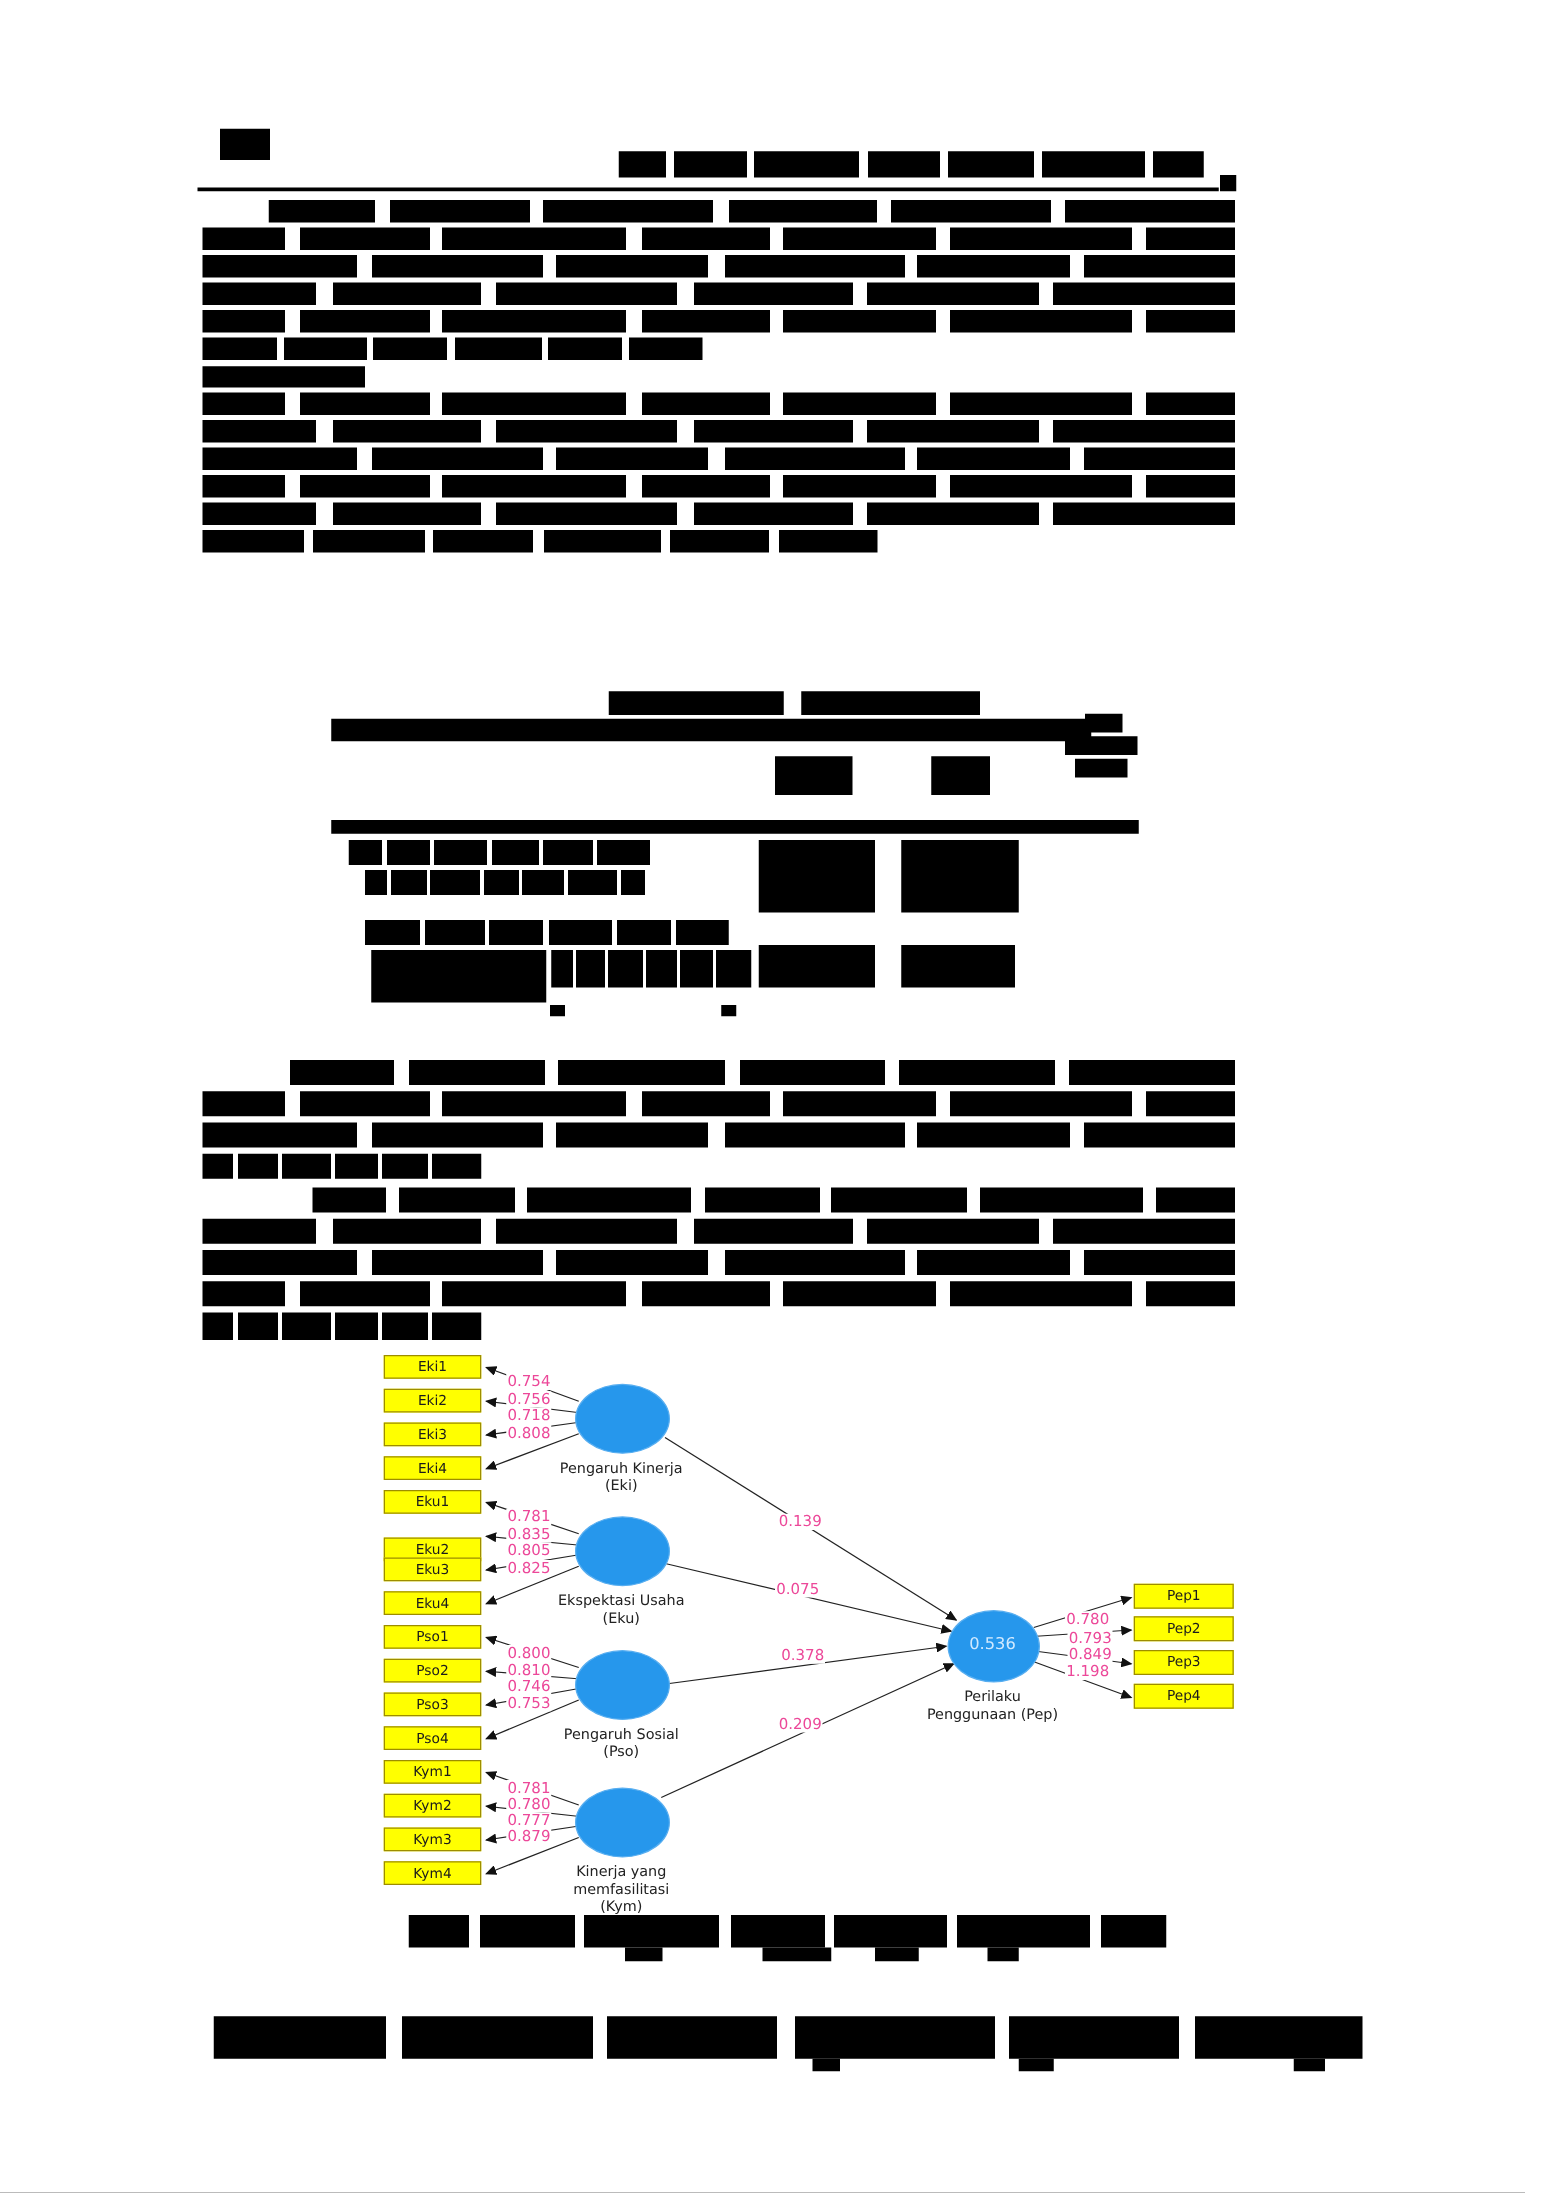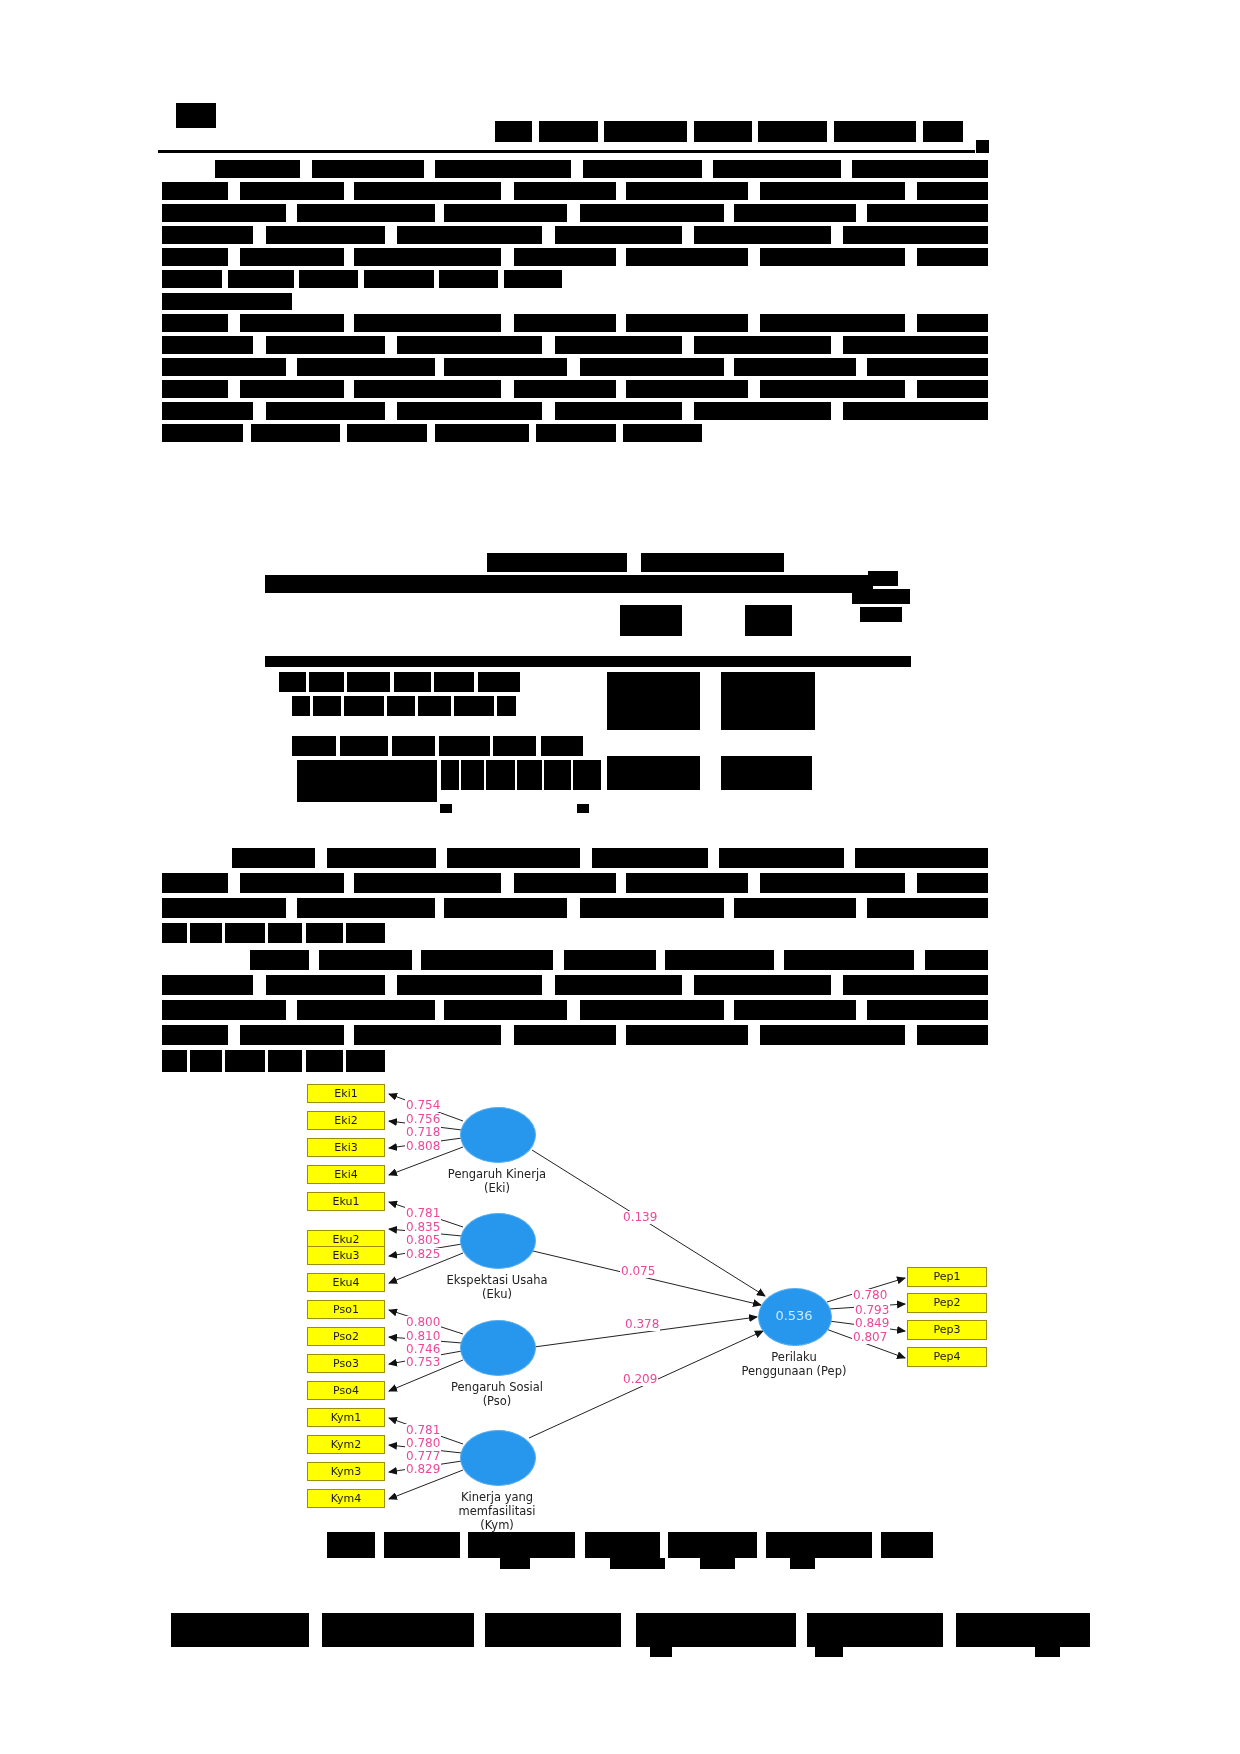--- a/index.html
+++ b/index.html
@@ -143,21 +143,21 @@
   <div class="num" style="left:405px;top:1221px">0.835</div>
   <div class="num" style="left:405px;top:1234px">0.805</div>
   <div class="num" style="left:405px;top:1248px">0.825</div>
   <div class="num" style="left:405px;top:1316px">0.800</div>
   <div class="num" style="left:405px;top:1330px">0.810</div>
   <div class="num" style="left:405px;top:1343px">0.746</div>
   <div class="num" style="left:405px;top:1356px">0.753</div>
   <div class="num" style="left:405px;top:1424px">0.781</div>
   <div class="num" style="left:405px;top:1437px">0.780</div>
   <div class="num" style="left:405px;top:1450px">0.777</div>
-  <div class="num" style="left:405px;top:1463px">0.829</div>
+  <div class="num" style="left:405px;top:1463px">0.879</div>
 
   <div class="ell" style="left:460px;top:1107px;width:74px;height:54px"></div>
   <div class="ell" style="left:460px;top:1213px;width:74px;height:54px"></div>
   <div class="ell" style="left:460px;top:1320px;width:74px;height:54px"></div>
   <div class="ell" style="left:460px;top:1430px;width:74px;height:54px"></div>
   <div class="ell" style="left:758px;top:1288px;width:72px;height:56px"></div>
   <div class="r2" style="left:758px;top:1288px">0.536</div>
 
   <div class="clabel" style="left:417px;top:1167px;width:160px">
     <div>Pengaruh Kinerja</div>
@@ -182,21 +182,21 @@
   </div>
 
   <div class="num" style="left:622px;top:1211px">0.139</div>
   <div class="num" style="left:620px;top:1265px">0.075</div>
   <div class="num" style="left:624px;top:1318px">0.378</div>
   <div class="num" style="left:622px;top:1373px">0.209</div>
 
   <div class="num" style="left:852px;top:1289px">0.780</div>
   <div class="num" style="left:854px;top:1304px">0.793</div>
   <div class="num" style="left:854px;top:1317px">0.849</div>
-  <div class="num" style="left:852px;top:1331px">0.807</div>
+  <div class="num" style="left:852px;top:1331px">1.198</div>
   <div class="ind ind2" style="left:907px;top:1267px">Pep1</div>
   <div class="ind ind2" style="left:907px;top:1293px">Pep2</div>
   <div class="ind ind2" style="left:907px;top:1320px">Pep3</div>
   <div class="ind ind2" style="left:907px;top:1347px">Pep4</div>
 
   <div class="rd p2" style="left:327px;top:1532px;width:606px;height:26px"></div>
   <div class="rd" style="left:500px;top:1558px;width:30px;height:11px"></div>
   <div class="rd" style="left:610px;top:1558px;width:55px;height:11px"></div>
   <div class="rd" style="left:700px;top:1558px;width:35px;height:11px"></div>
   <div class="rd" style="left:790px;top:1558px;width:25px;height:11px"></div>

